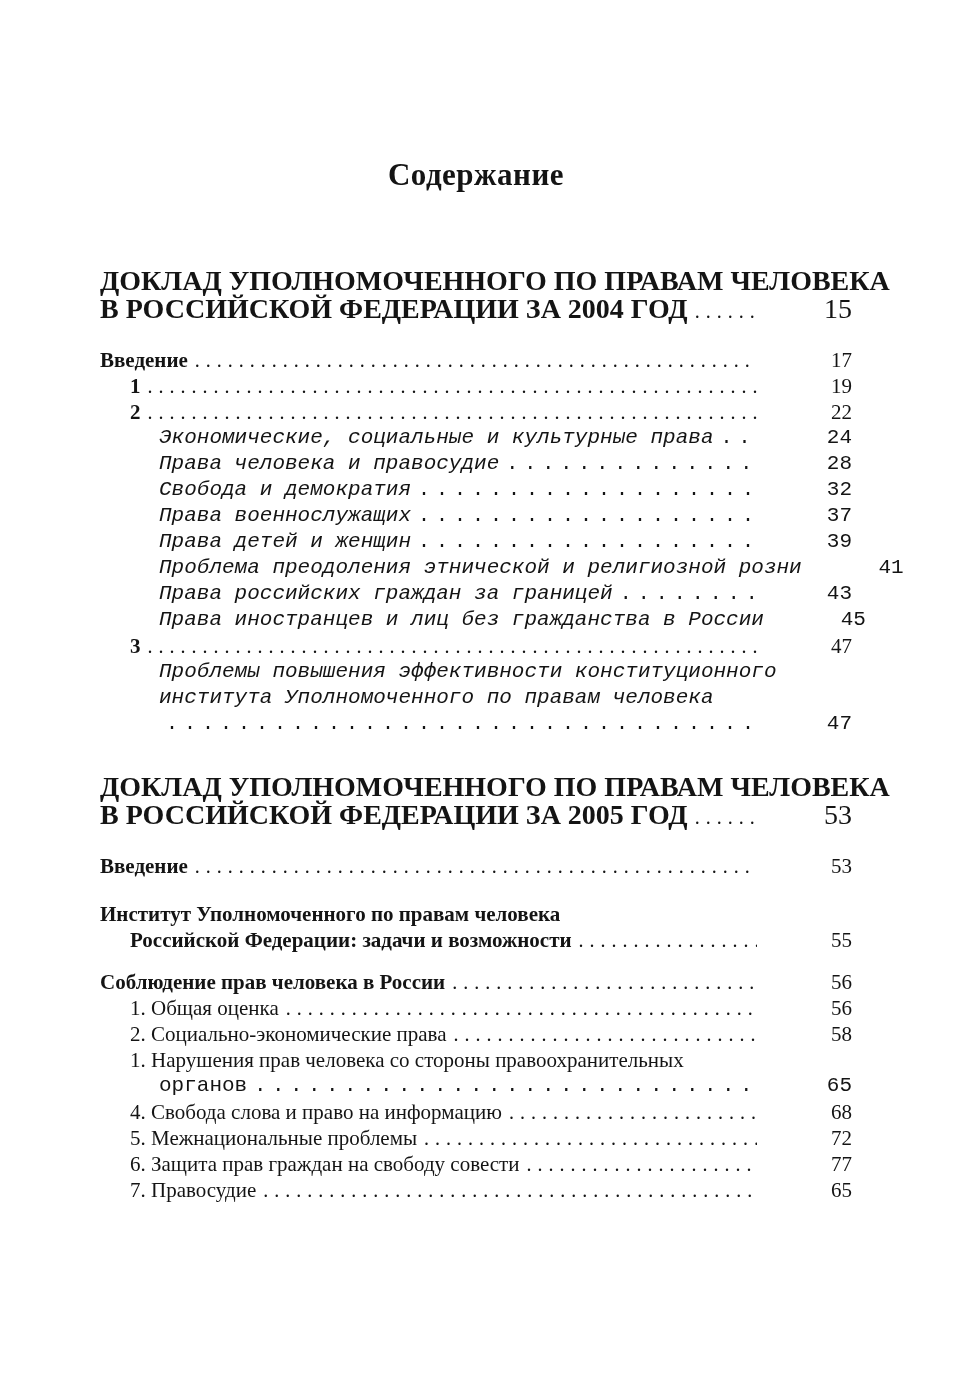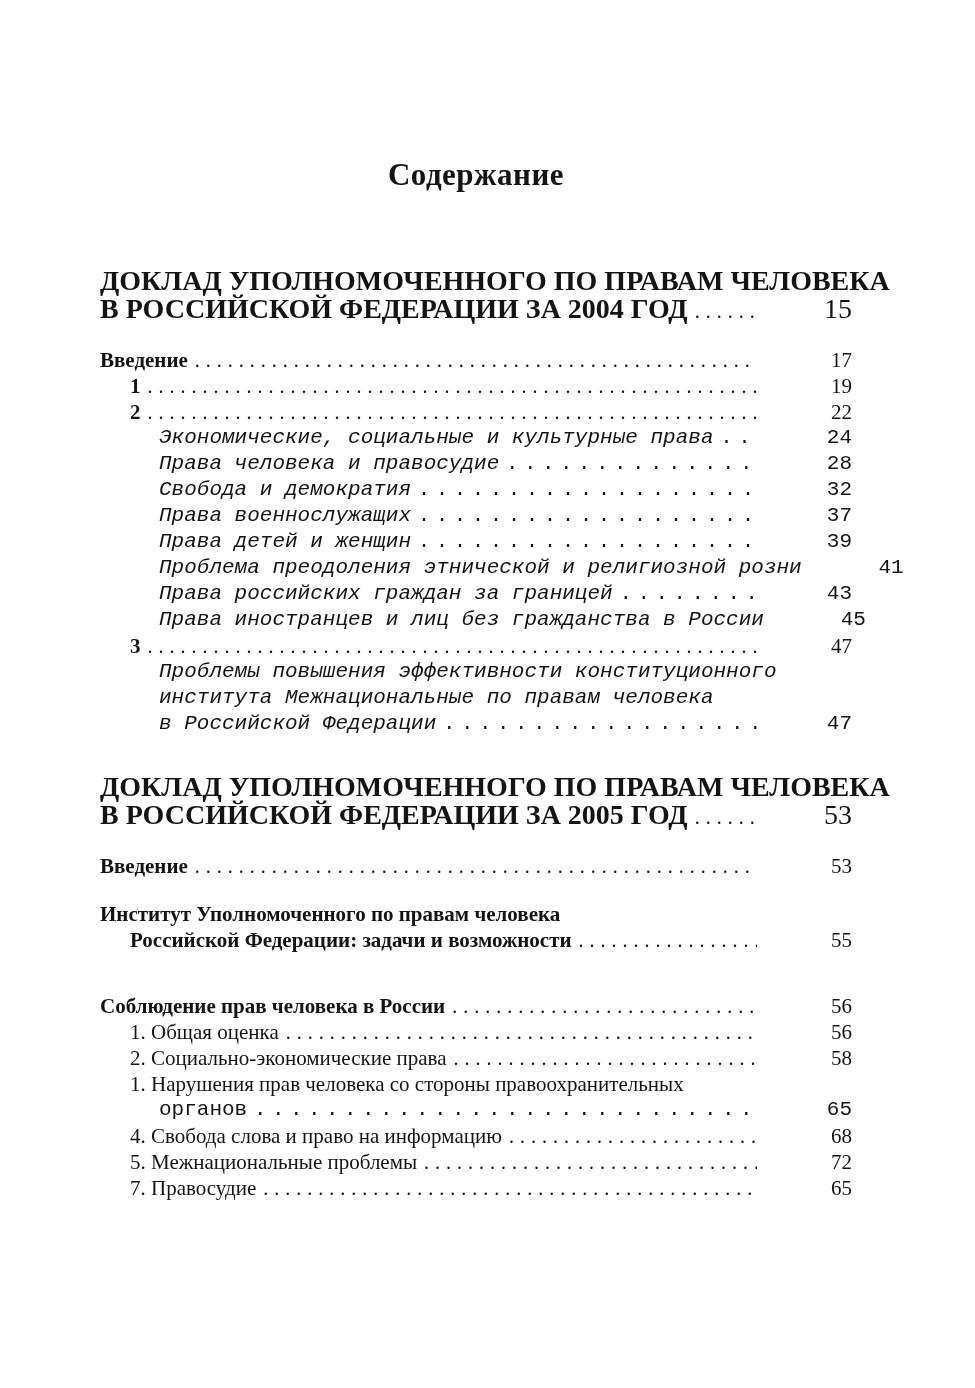--- a/index.html
+++ b/index.html
@@ -41,21 +41,21 @@
     font-weight:700;
     font-size:28px;
     line-height:28px;
   }
   .style-bold{font-weight:700;}
   .style-italic{font-style:italic;}
   .style-plain{font-weight:400;}
   .indent-1{padding-left:30px;}
   .indent-2{padding-left:59px;font-family:Liberation Mono, monospace;}
   .gap-sm{margin-top:22px;}
-  .gap-md{margin-top:40px;}
+  .gap-md{margin-top:16px;}
   .gap-lg{margin-top:36px;}
   .entry-text{
     white-space:nowrap;
     flex:0 0 auto;
   }
   .dot-leader{
     flex:1 1 auto;
     overflow:hidden;
     white-space:nowrap;
     padding-left:7px;
@@ -148,25 +148,24 @@
         <div class="row style-bold indent-1">
     <span class="entry-text">3</span>
     <span class="dot-leader"></span>
     <span class="page-num">47</span>
   </div>
         <div class="row style-italic indent-2">
     <span class="entry-text">Проблемы повышения эффективности конституционного</span>
 
   </div>
         <div class="row style-italic indent-2">
-    <span class="entry-text">института Межнациональные по правам человека</span>
-
-  </div>
-        <div class="row style-italic indent-2">
-    <span class="entry-text">в Российской Федерации</span>
+    <span class="entry-text">института Уполномоченного по правам человека</span>
+
+  </div>
+        <div class="row style-italic indent-2">
     <span class="dot-leader"></span>
     <span class="page-num">47</span>
   </div>
         <div class="row style-header indent-0 gap-lg">
     <span class="entry-text">ДОКЛАД УПОЛНОМОЧЕННОГО ПО ПРАВАМ ЧЕЛОВЕКА</span>
 
   </div>
         <div class="row style-header indent-0">
     <span class="entry-text">В РОССИЙСКОЙ ФЕДЕРАЦИИ ЗА 2005 ГОД</span>
     <span class="dot-leader"></span>
@@ -214,19 +213,24 @@
     <span class="entry-text">4. Свобода слова и право на информацию</span>
     <span class="dot-leader"></span>
     <span class="page-num">68</span>
   </div>
         <div class="row style-plain indent-1">
     <span class="entry-text">5. Межнациональные проблемы</span>
     <span class="dot-leader"></span>
     <span class="page-num">72</span>
   </div>
         <div class="row style-plain indent-1">
+    <span class="entry-text">6. Защита прав граждан на свободу совести</span>
+    <span class="dot-leader"></span>
+    <span class="page-num">77</span>
+  </div>
+        <div class="row style-plain indent-1">
     <span class="entry-text">7. Правосудие</span>
     <span class="dot-leader"></span>
     <span class="page-num">65</span>
   </div>
       </div>
   </div>
 </div>
 
 </body></html>

